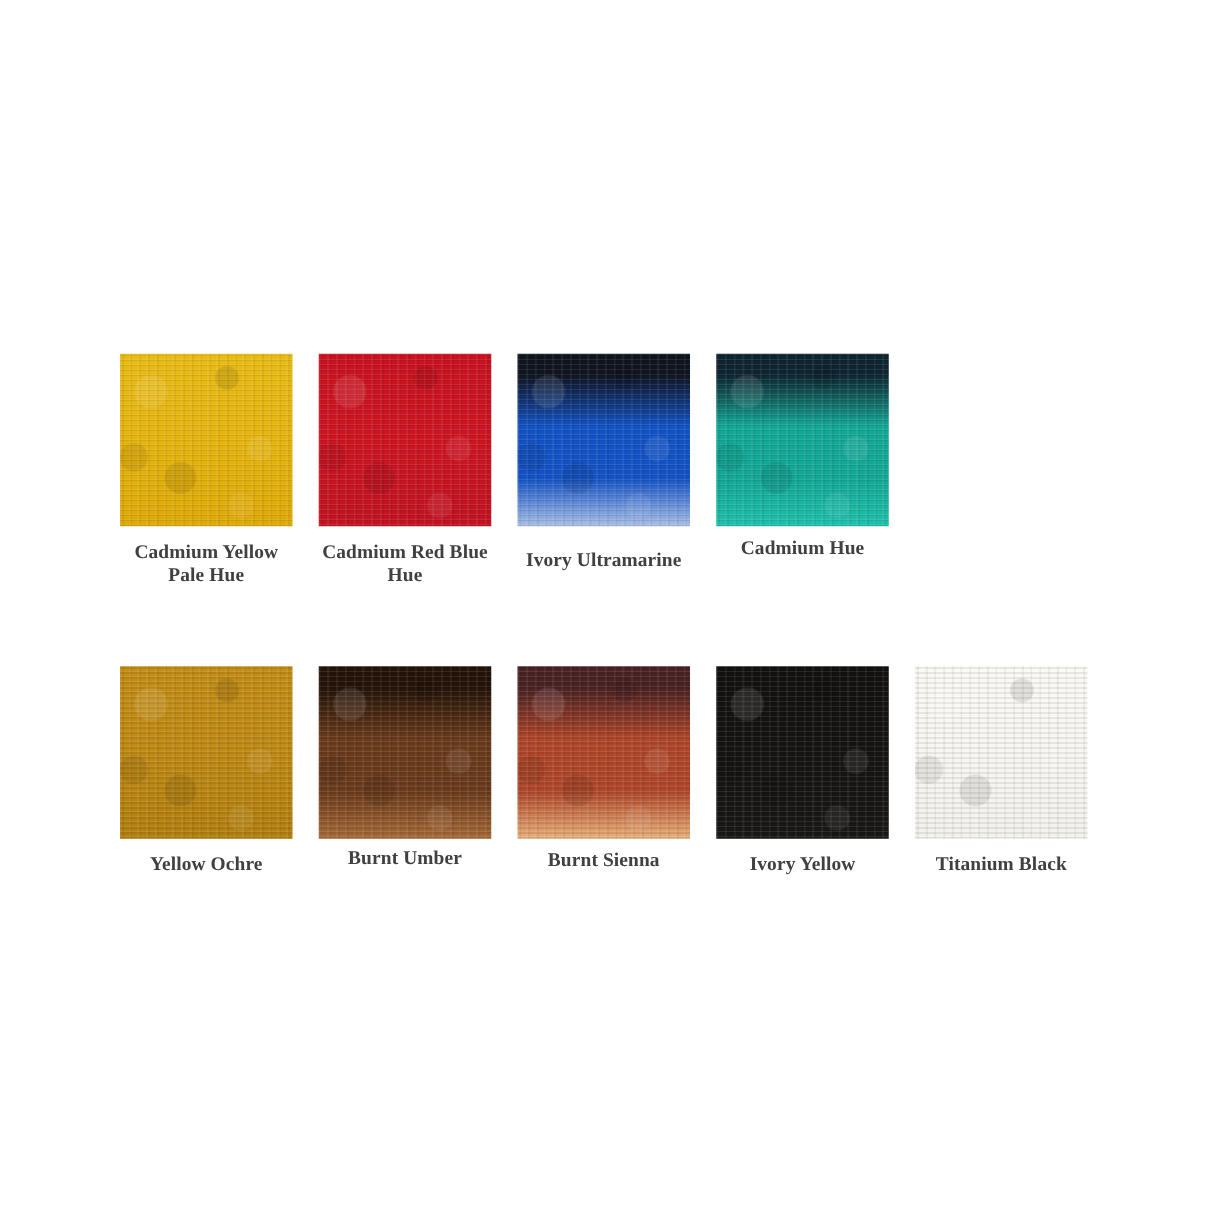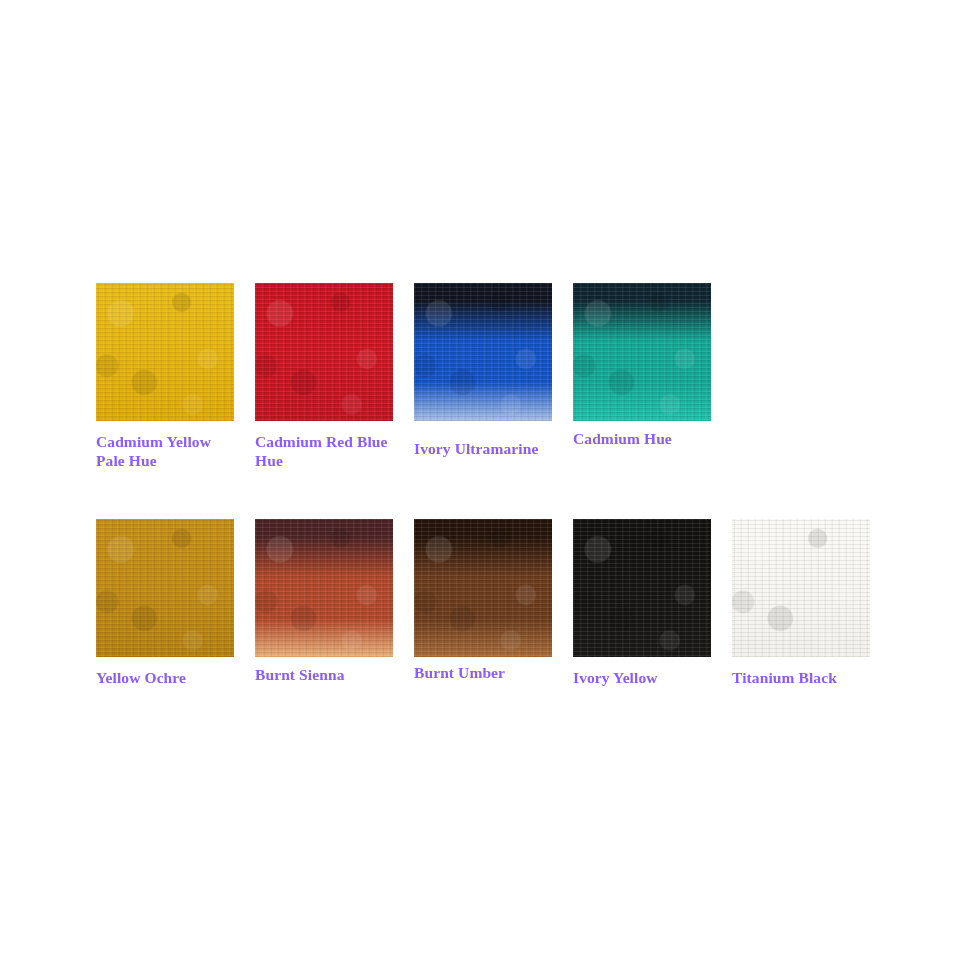--- a/index.html
+++ b/index.html
@@ -28,21 +28,21 @@
     left: 96px;
     top: 283px;
     width: 790px;
   }
   .swatch-row {
     display: flex;
     flex-direction: row;
     align-items: flex-start;
   }
   .swatch-row.row-2 {
-    margin-top: 49px;
+    margin-top: 63px;
   }
   .swatch-cell {
     width: 138px;
     margin-right: 21px;
     position: relative;
   }
   .swatch-cell:last-child { margin-right: 0; }
 
   .swatch-box {
     width: 138px;
@@ -87,25 +87,26 @@
       radial-gradient(circle at 81% 55%, rgba(255,255,255,0.08) 0 7%, rgba(0,0,0,0) 8%),
       radial-gradient(circle at 35% 72%, rgba(0,0,0,0.09) 0 9%, rgba(0,0,0,0) 10%),
       radial-gradient(circle at 70% 88%, rgba(255,255,255,0.07) 0 6%, rgba(0,0,0,0) 7%),
       radial-gradient(circle at 8% 60%, rgba(0,0,0,0.08) 0 7%, rgba(0,0,0,0) 8%);
     pointer-events: none;
   }
   .swatch-label {
     margin-top: 11px;
     font-size: 15.5px;
     line-height: 19px;
-    color: #8b5cf6;
+    color: #404040;
     font-weight: 700;
     letter-spacing: 0.1px;
     font-family: "Liberation Serif", "DejaVu Serif", serif;
     white-space: pre-line;
+    text-align: center;
   }
   
   .lbl-nudge-a { margin-top: 11px; }
   .lbl-nudge-b { margin-top: 18px; }
   .lbl-nudge-c { margin-top: 8px; }
   .lbl-nudge-d { margin-top: 16px; }
   .lbl-nudge-e { margin-top: 6px; }
 </style>
 </head>
 <body>
@@ -158,35 +159,35 @@
       <div class="swatch-cell">
         <div class="swatch-box" style="background: linear-gradient(rgb(196, 142, 22) 0%, rgb(192, 138, 20) 50%, rgb(179, 128, 15) 100%);">
           <div class="tex-h"></div>
           <div class="tex-v"></div>
           <div class="tex-mottle"></div>
         </div>
         <div class="swatch-label lbl-nudge-a">Yellow Ochre</div>
       </div>
 
       <div class="swatch-cell">
+        <div class="swatch-box" style="background: linear-gradient(rgb(36, 19, 9) 0%, rgb(36, 19, 9) 12%, rgb(107, 59, 28) 42%, rgb(107, 59, 28) 72%, rgb(168, 107, 56) 100%);">
+          <div class="tex-h"></div>
+          <div class="tex-v"></div>
+          <div class="tex-mottle"></div>
+        </div>
+        <div class="swatch-label lbl-nudge-e">Burnt Umber</div>
+      </div>
+
+      <div class="swatch-cell">
         <div class="swatch-box" style="background: linear-gradient(rgb(74, 34, 36) 0%, rgb(74, 34, 36) 12%, rgb(176, 71, 42) 42%, rgb(176, 71, 42) 72%, rgb(233, 176, 122) 100%);">
           <div class="tex-h"></div>
           <div class="tex-v"></div>
           <div class="tex-mottle"></div>
         </div>
         <div class="swatch-label lbl-nudge-c">Burnt Sienna</div>
-      </div>
-
-      <div class="swatch-cell">
-        <div class="swatch-box" style="background: linear-gradient(rgb(36, 19, 9) 0%, rgb(36, 19, 9) 12%, rgb(107, 59, 28) 42%, rgb(107, 59, 28) 72%, rgb(168, 107, 56) 100%);">
-          <div class="tex-h"></div>
-          <div class="tex-v"></div>
-          <div class="tex-mottle"></div>
-        </div>
-        <div class="swatch-label lbl-nudge-e">Burnt Umber</div>
       </div>
 
       <div class="swatch-cell">
         <div class="swatch-box" style="background: linear-gradient(rgb(19, 17, 16) 0%, rgb(22, 20, 18) 50%, rgb(26, 24, 22) 100%);">
           <div class="tex-h"></div>
           <div class="tex-v"></div>
           <div class="tex-mottle"></div>
         </div>
         <div class="swatch-label lbl-nudge-a">Ivory Yellow</div>
       </div>

